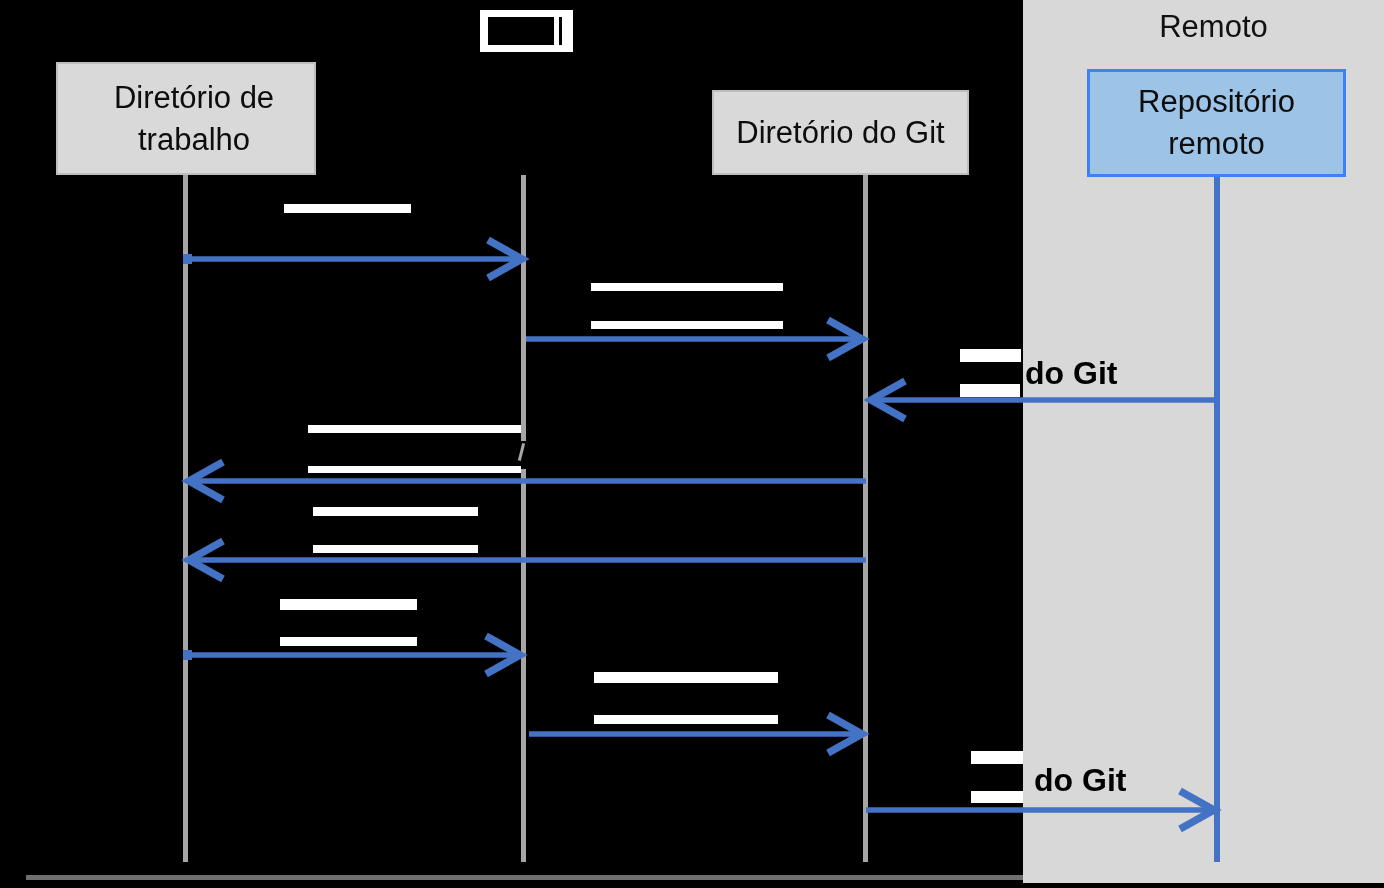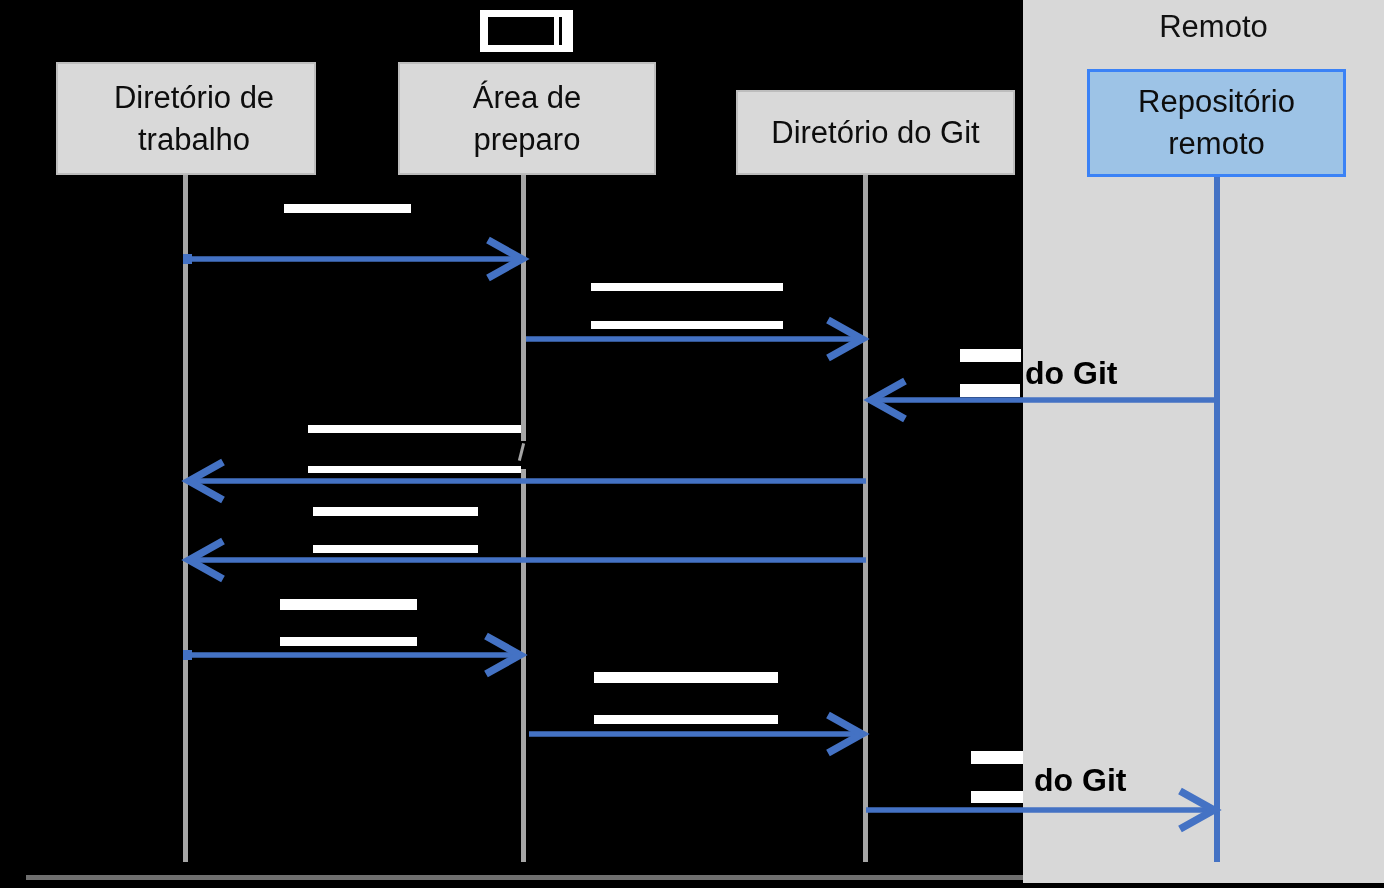--- a/index.html
+++ b/index.html
@@ -16,21 +16,21 @@
   .local-box-outer{position:absolute;left:454px;top:10px;width:93px;height:42px;background:#fff;}
   .local-box-inner{position:absolute;left:8px;top:7px;width:69px;height:28px;background:#000;}
   .local-box-tick{position:absolute;left:77px;top:7px;width:5px;height:28px;background:#000;}
   .local-box-tick::before{content:"";position:absolute;left:-3px;top:0;width:5px;height:28px;background:#fff;}
   
   .node{position:absolute;display:flex;align-items:center;justify-content:center;
     text-align:center;color:#0d0d0d;font-size:31px;line-height:42px;white-space:pre-line;
     background:#d9d9d9;border:2px solid #bdbdbd;box-sizing:border-box;}
   .node.working{left:30px;top:62px;width:260px;height:113px;padding-left:16px;}
   .node.staging{left:372px;top:62px;width:258px;height:113px;}
-  .node.git{left:710px;top:90px;width:279px;height:85px;}
+  .node.git{left:686px;top:90px;width:257px;height:85px;}
   .node.remote{left:1061px;top:69px;width:259px;height:108px;background:#9dc3e6;border:3px solid #3b82f6;}
   
   .lifeline{position:absolute;width:5px;background:#a6a6a6;}
   .lifeline.ll1{left:157px;top:175px;height:687px;}
   .lifeline.ll2{left:495px;top:175px;height:687px;}
   .lifeline.ll3{left:837px;top:175px;height:687px;}
   .lifeline.ll4{left:1188px;top:177px;width:6px;height:685px;background:#4472c4;}
   
   .ll2-gap{position:absolute;left:491px;top:441px;width:13px;height:28px;background:#000;}
   .ll2-mark{position:absolute;left:494px;top:443px;width:3px;height:18px;background:#a6a6a6;transform:rotate(14deg);}
@@ -63,24 +63,20 @@
   <div class="lifeline ll1"></div>
   <div class="lifeline ll2"></div>
   <div class="lifeline ll3"></div>
   <div class="lifeline ll4"></div>
   <div class="ll2-gap"></div>
   <div class="ll2-mark"></div>
 
   <div class="node working">
     <span>Diretório de
 trabalho</span>
-  </div>
-  <div class="node staging">
-    <span>Área de
-preparo</span>
   </div>
   <div class="node git">
     <span>Diretório do Git</span>
   </div>
   <div class="node remote">
     <span>Repositório
 remoto</span>
   </div>
 
   <svg class="arrows" width="1384" height="888" viewBox="0 0 1384 888">

